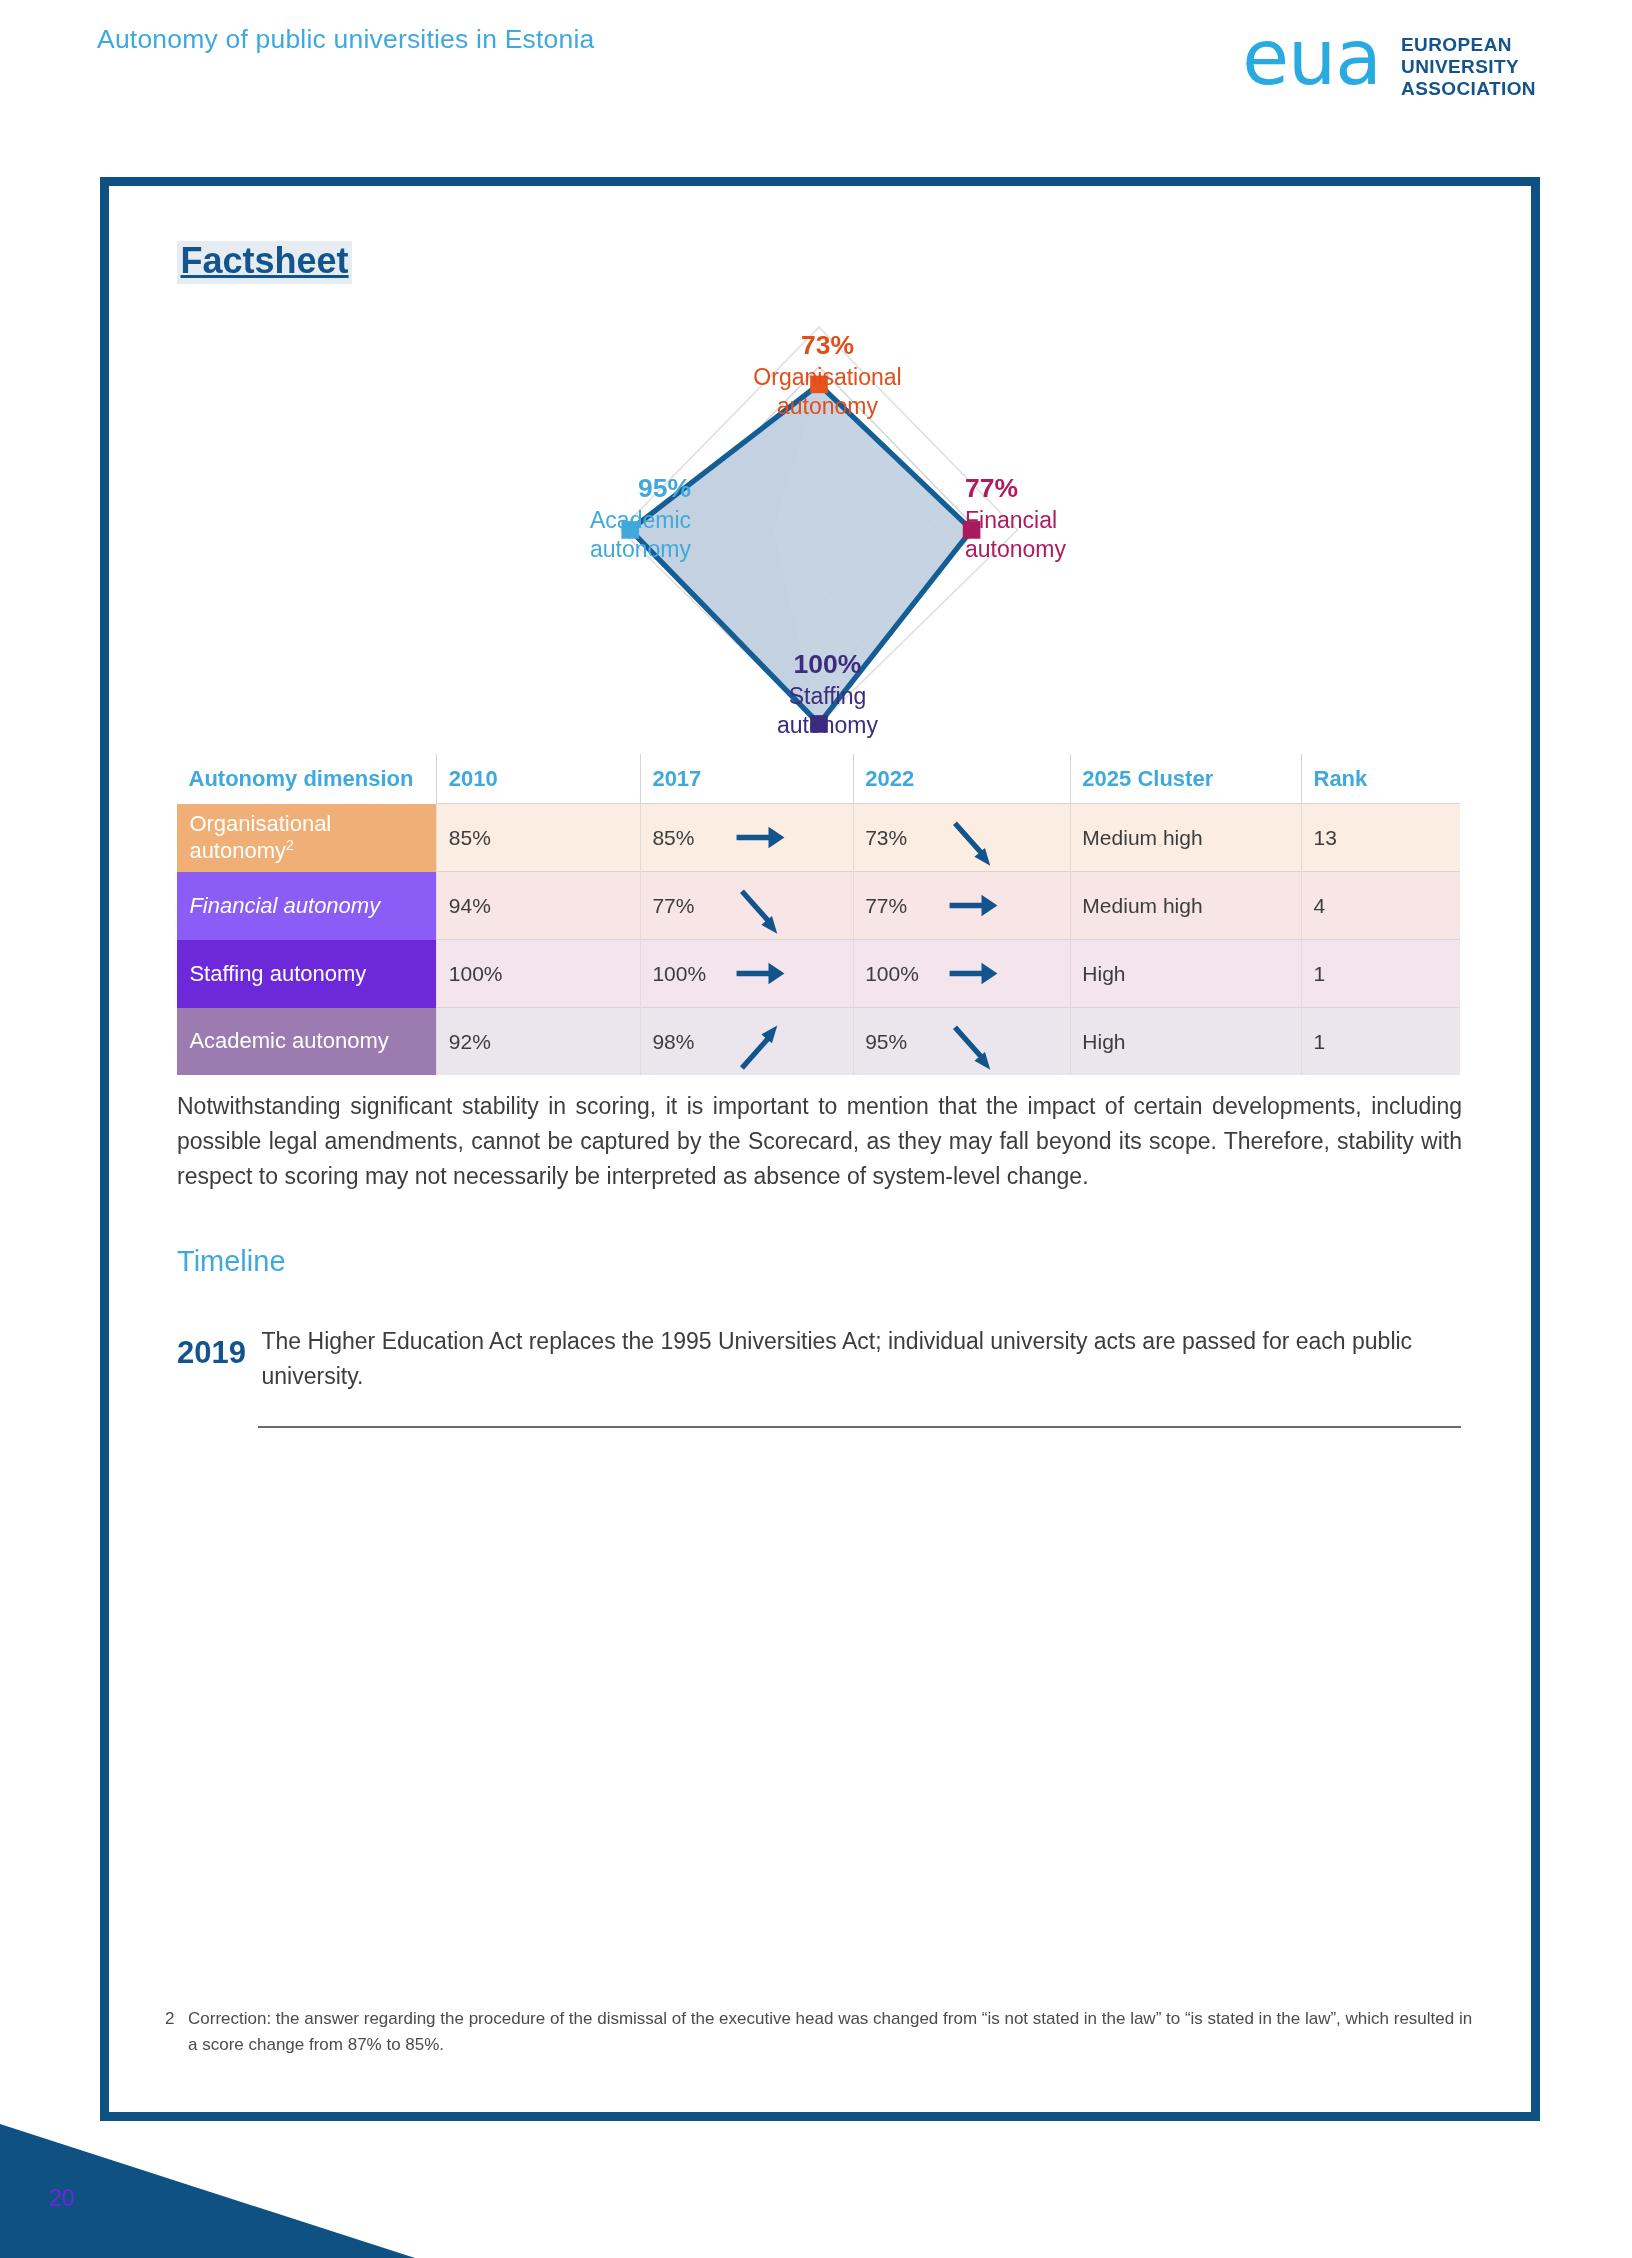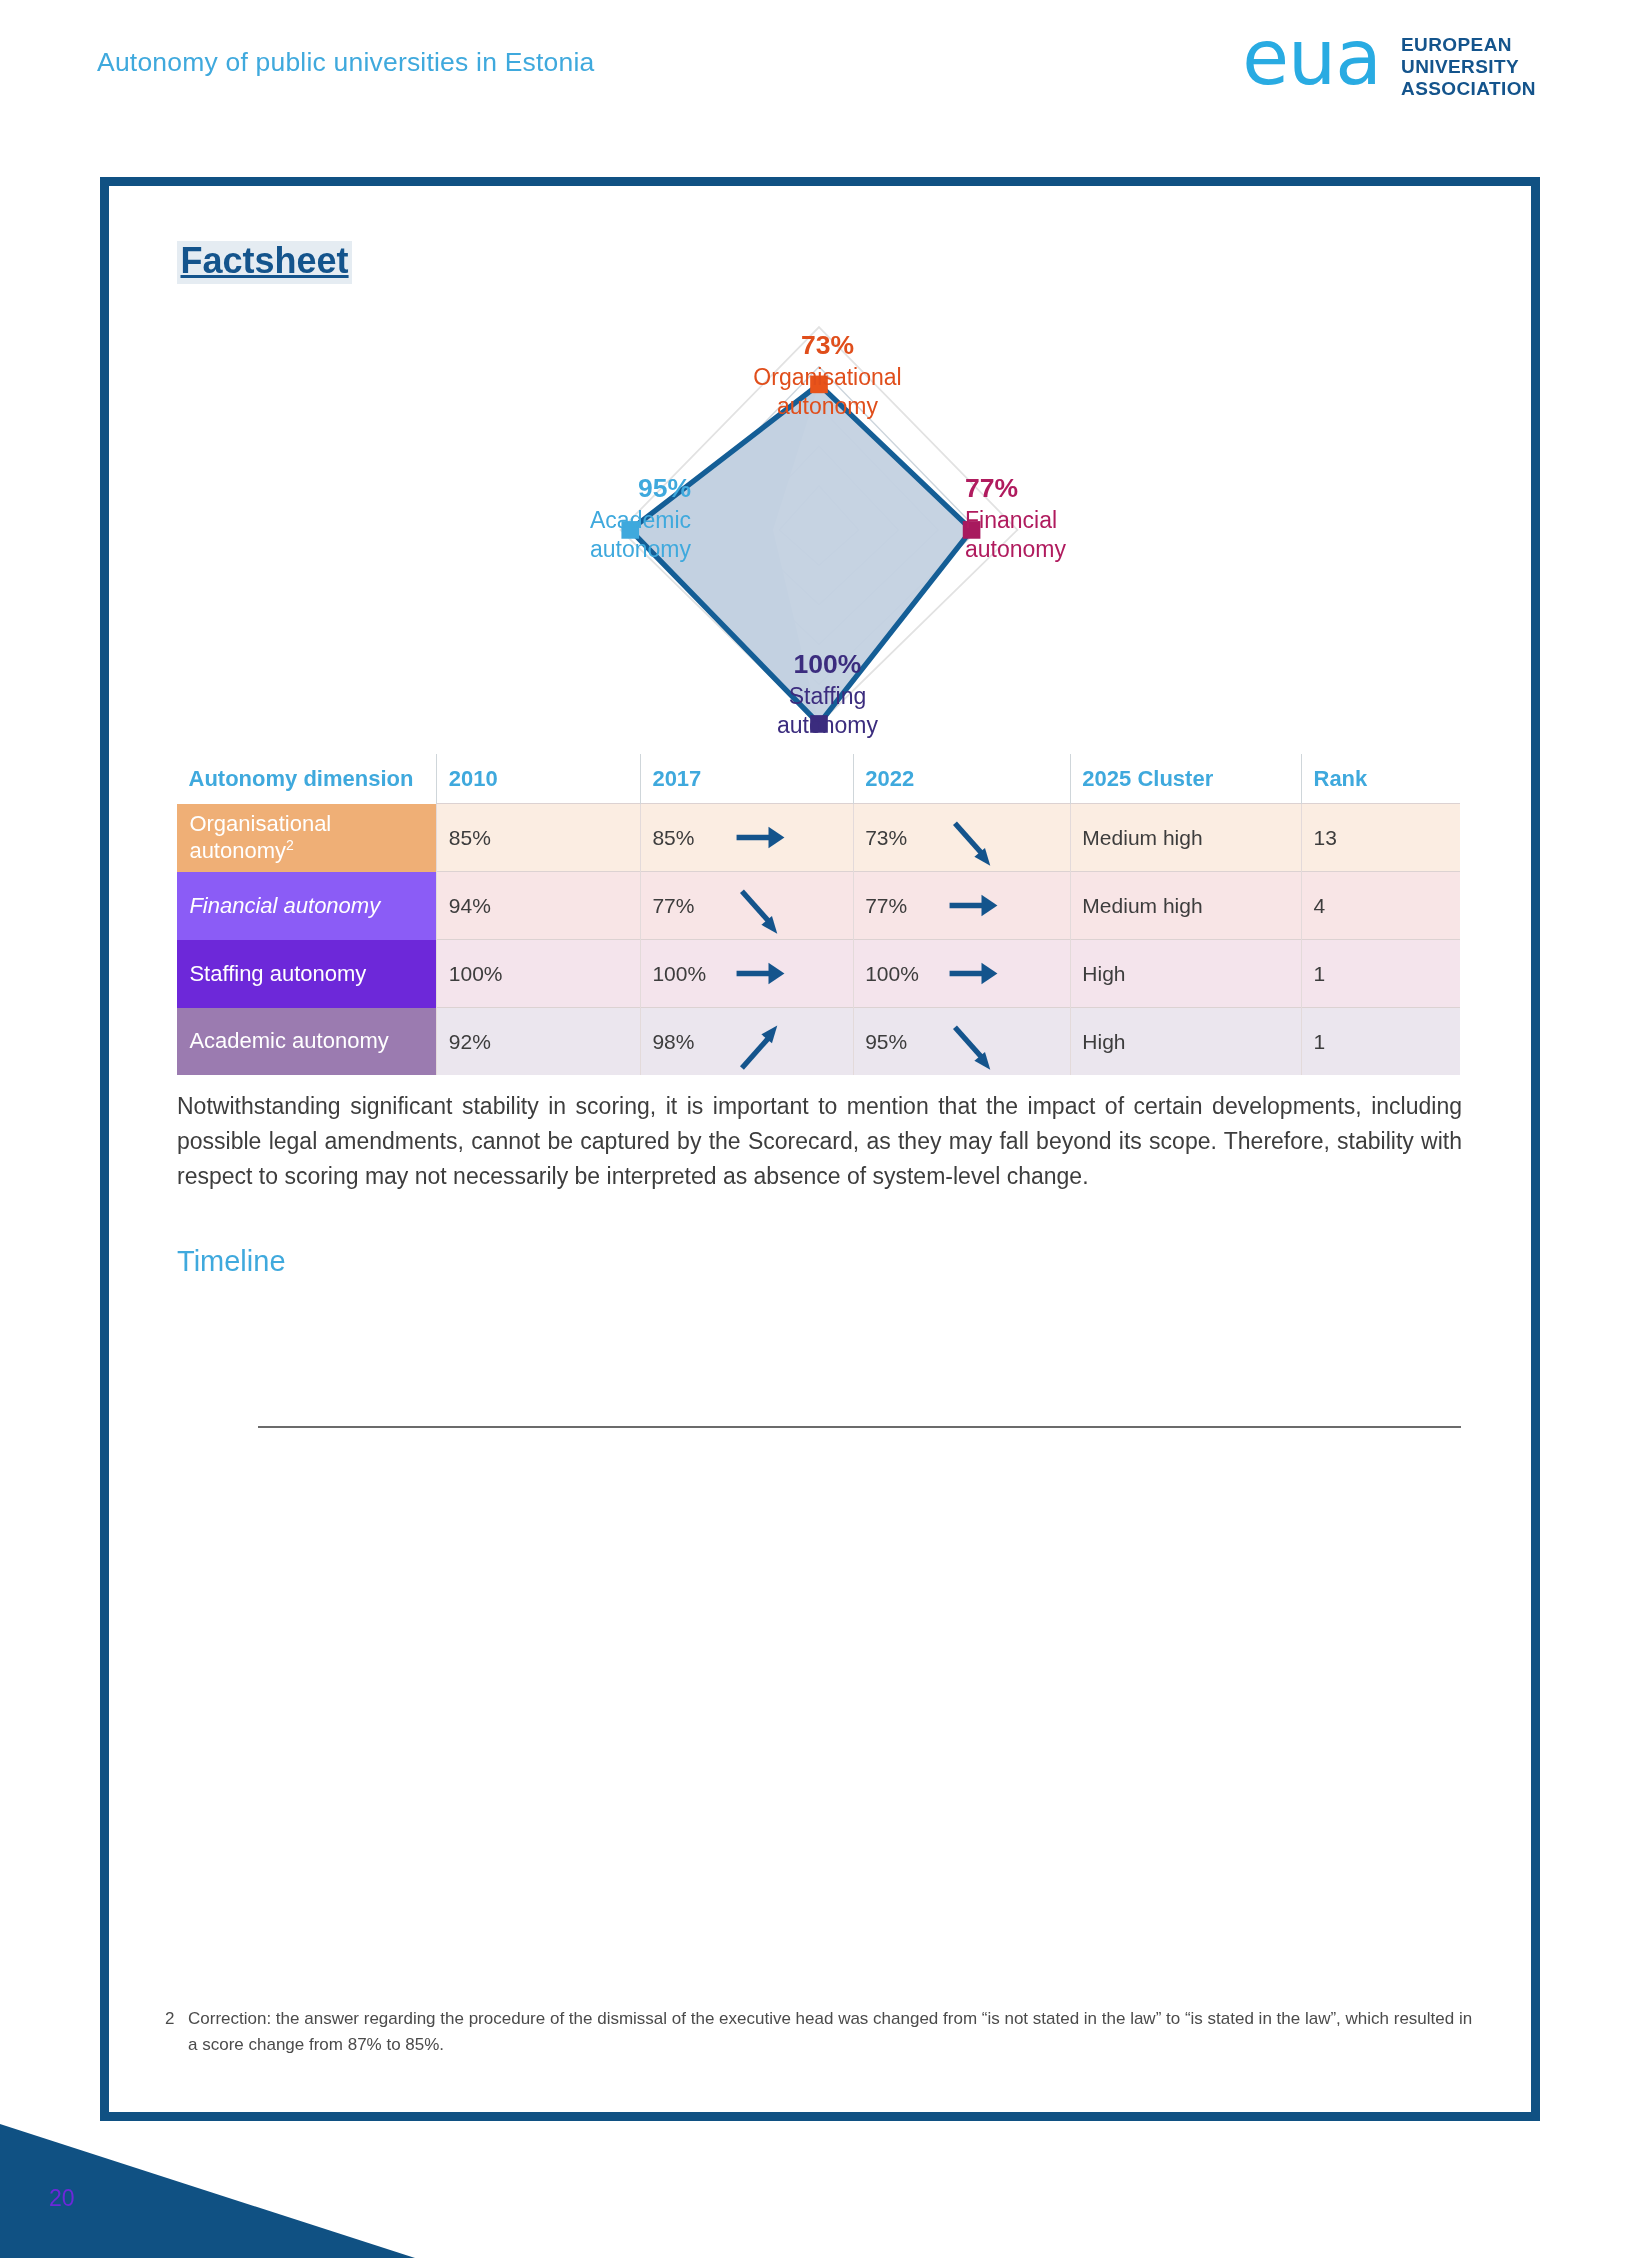--- a/index.html
+++ b/index.html
@@ -19,21 +19,21 @@
   
   .page-header {
     position: absolute;
     top: 0; left: 0;
     width: 1633px;
     height: 150px;
   }
   .header-title {
     position: absolute;
     left: 97px;
-    top: 47px;
+    top: 24px;
     font-size: 26.5px;
     color: #3fa9dd;
     letter-spacing: 0.2px;
     white-space: nowrap;
   }
 
   
   .logo {
     position: absolute;
     right: 97px;
@@ -501,20 +501,24 @@
           <td class="c-clus">High</td>
           <td class="c-rank">1</td>
         </tr>
 
       </tbody>
     </table>
 
     <div class="para">Notwithstanding significant stability in scoring, it is important to mention that the impact of certain developments, including possible legal amendments, cannot be captured by the Scorecard, as they may fall beyond its scope. Therefore, stability with respect to scoring may not necessarily be interpreted as absence of system-level change.</div>
 
     <div class="timeline-head">Timeline</div>
+    <div class="timeline-row">
+      <div class="tl-year">2019</div>
+      <div class="tl-text">The Higher Education Act replaces the 1995 Universities Act; individual university acts are passed for each public university.</div>
+    </div>
     <div class="tl-rule"></div>
 
     <div class="footnote">
       <span class="footnote-num">2</span>
       <span class="footnote-body">Correction: the answer regarding the procedure of the dismissal of the executive head was changed from “is not stated in the law” to “is stated in the law”, which resulted in a score change from 87% to 85%.</span>
     </div>
 
   </div>
 </div>
 

